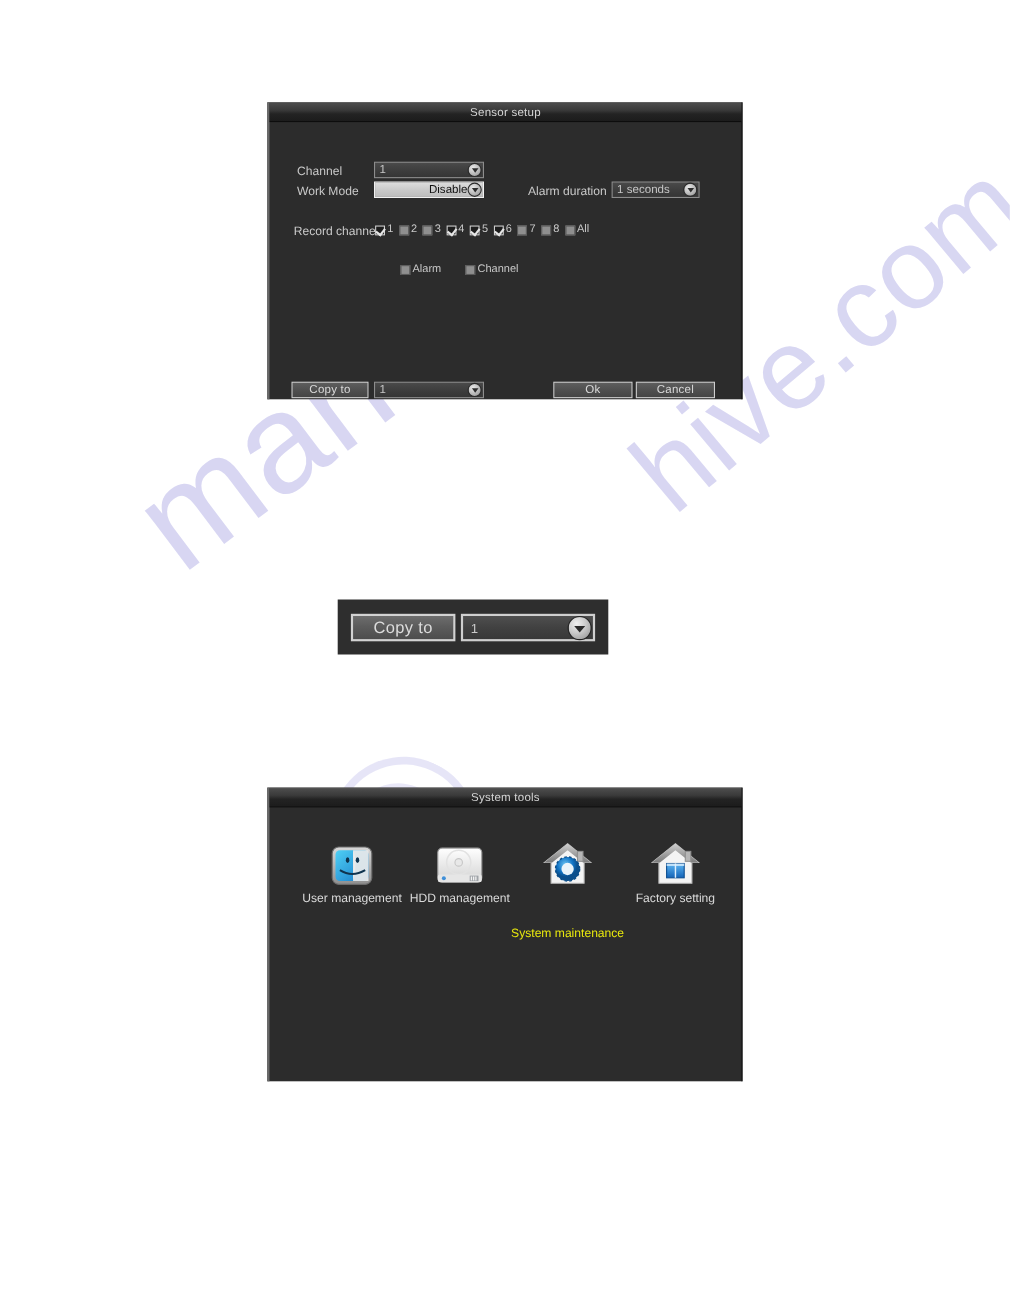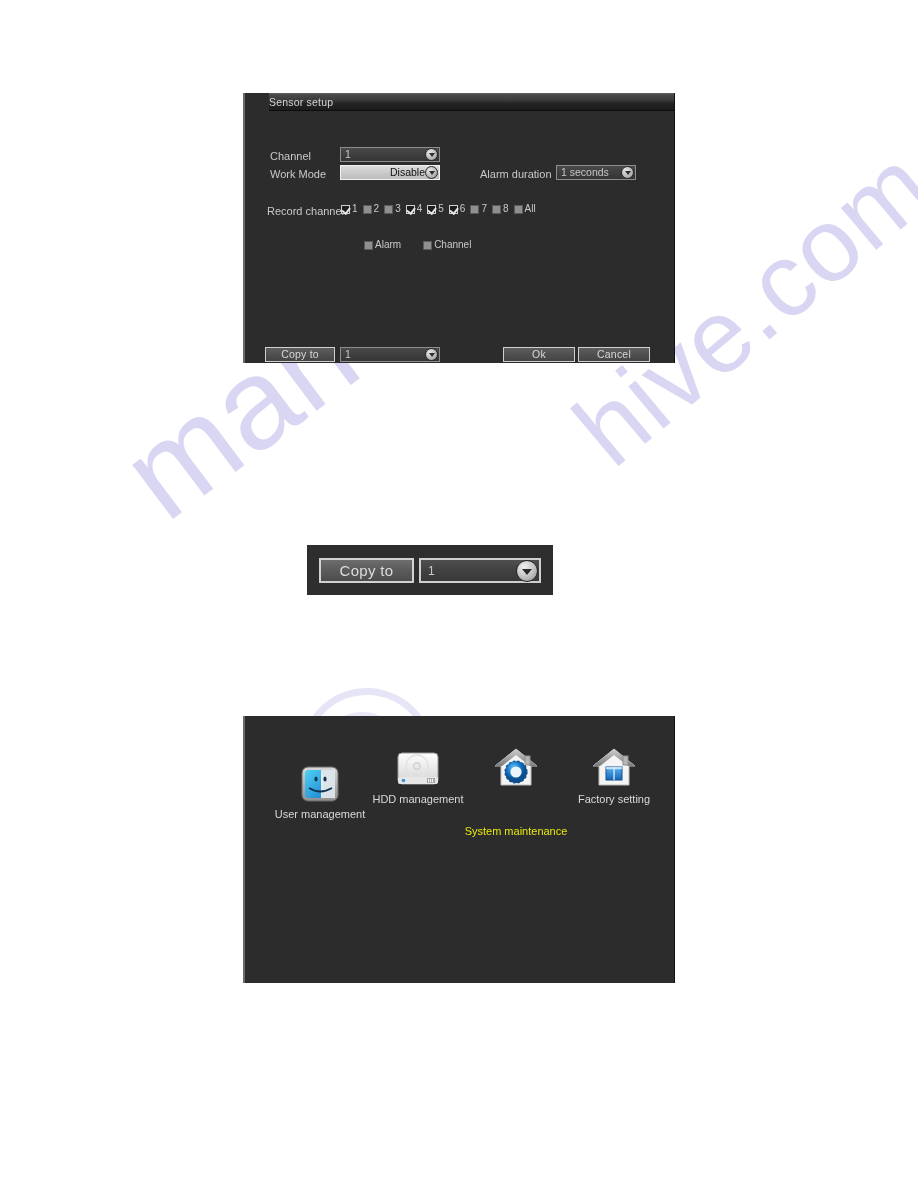--- a/index.html
+++ b/index.html
@@ -80,21 +80,21 @@
     border-right: 1px solid #111;
     box-sizing: border-box;
   }
   .panel-titlebar {
     height: 16px;
     background: linear-gradient(to bottom, #4c4c4c 0%, #3a3a3a 38%, #232323 60%, #1c1c1c 100%);
     border-top: 1px solid #5d5d5d;
     border-bottom: 1px solid #0d0d0d;
     display: flex;
     align-items: center;
-    margin-left: 24px;
+    justify-content: center;
   }
   .panel-title {
     color: #d5d5d5;
     font-size: 10.5px;
     line-height: 10.5px;
     letter-spacing: .2px;
   }
   .panel-body {
     position: relative;
     width: 100%;
@@ -397,23 +397,26 @@
 <div id="zoom-callout" style="left:307px; top:545px; width:246px; height:50px;">
   <div class="big-btn" style="left:12px; top:13px; width:95px; height:25px;">Copy to</div>
   <div class="big-combo" style="left:112px; top:13px; width:122px; height:25px;">
     <span class="combo-val">1</span>
     <span class="big-arrow"></span>
   </div>
 </div>
 
 <div class="dvr-panel" id="system-tools-panel" style="left:243px; top:716px; width:432px; height:267px;">
 
+  <div class="panel-titlebar">
+    <span class="panel-title">System tools</span>
+  </div>
 
   <div class="panel-body" id="system-tools-body">
-      <div class="tool-item" style="left: 15px; top: 40px;">
+      <div class="tool-item" style="left: 15px; top: 25px;">
         <div class="tool-icon-wrap">
           <svg width="40" height="40" viewBox="0 0 40 40">
       <defs>
         <linearGradient id="fbg" x1="0" y1="0" x2="0" y2="1">
           <stop offset="0" stop-color="#d8d8d8"></stop>
                 <stop offset="1" stop-color="#8f8f8f"></stop>
         </linearGradient>
         <linearGradient id="fface" x1="0" y1="0" x2="1" y2="1">
           <stop offset="0" stop-color="#4fd0f5"></stop>
                 <stop offset="1" stop-color="#1679c8"></stop>

